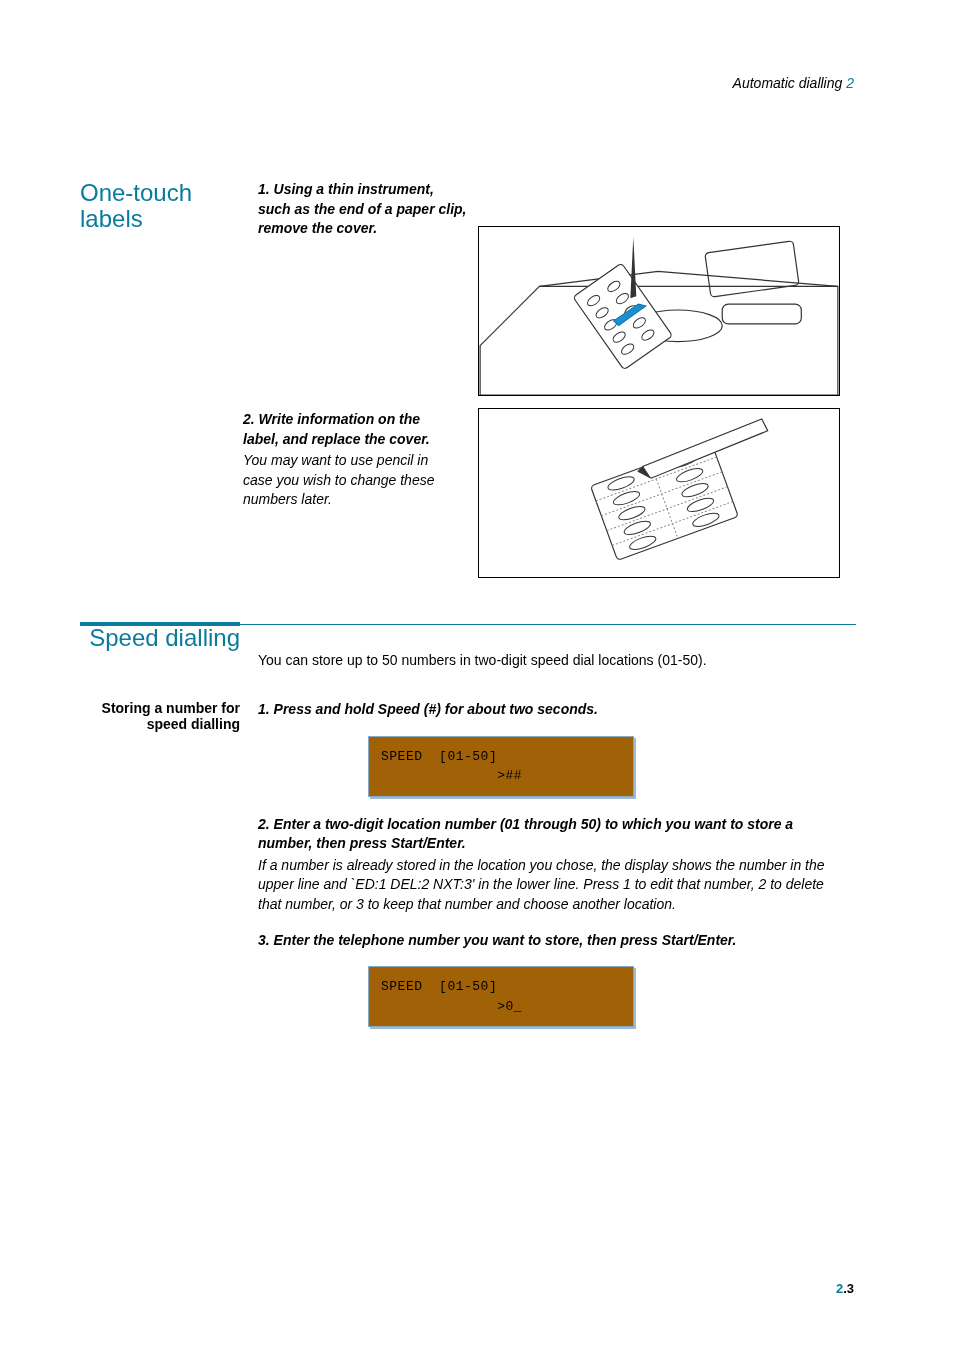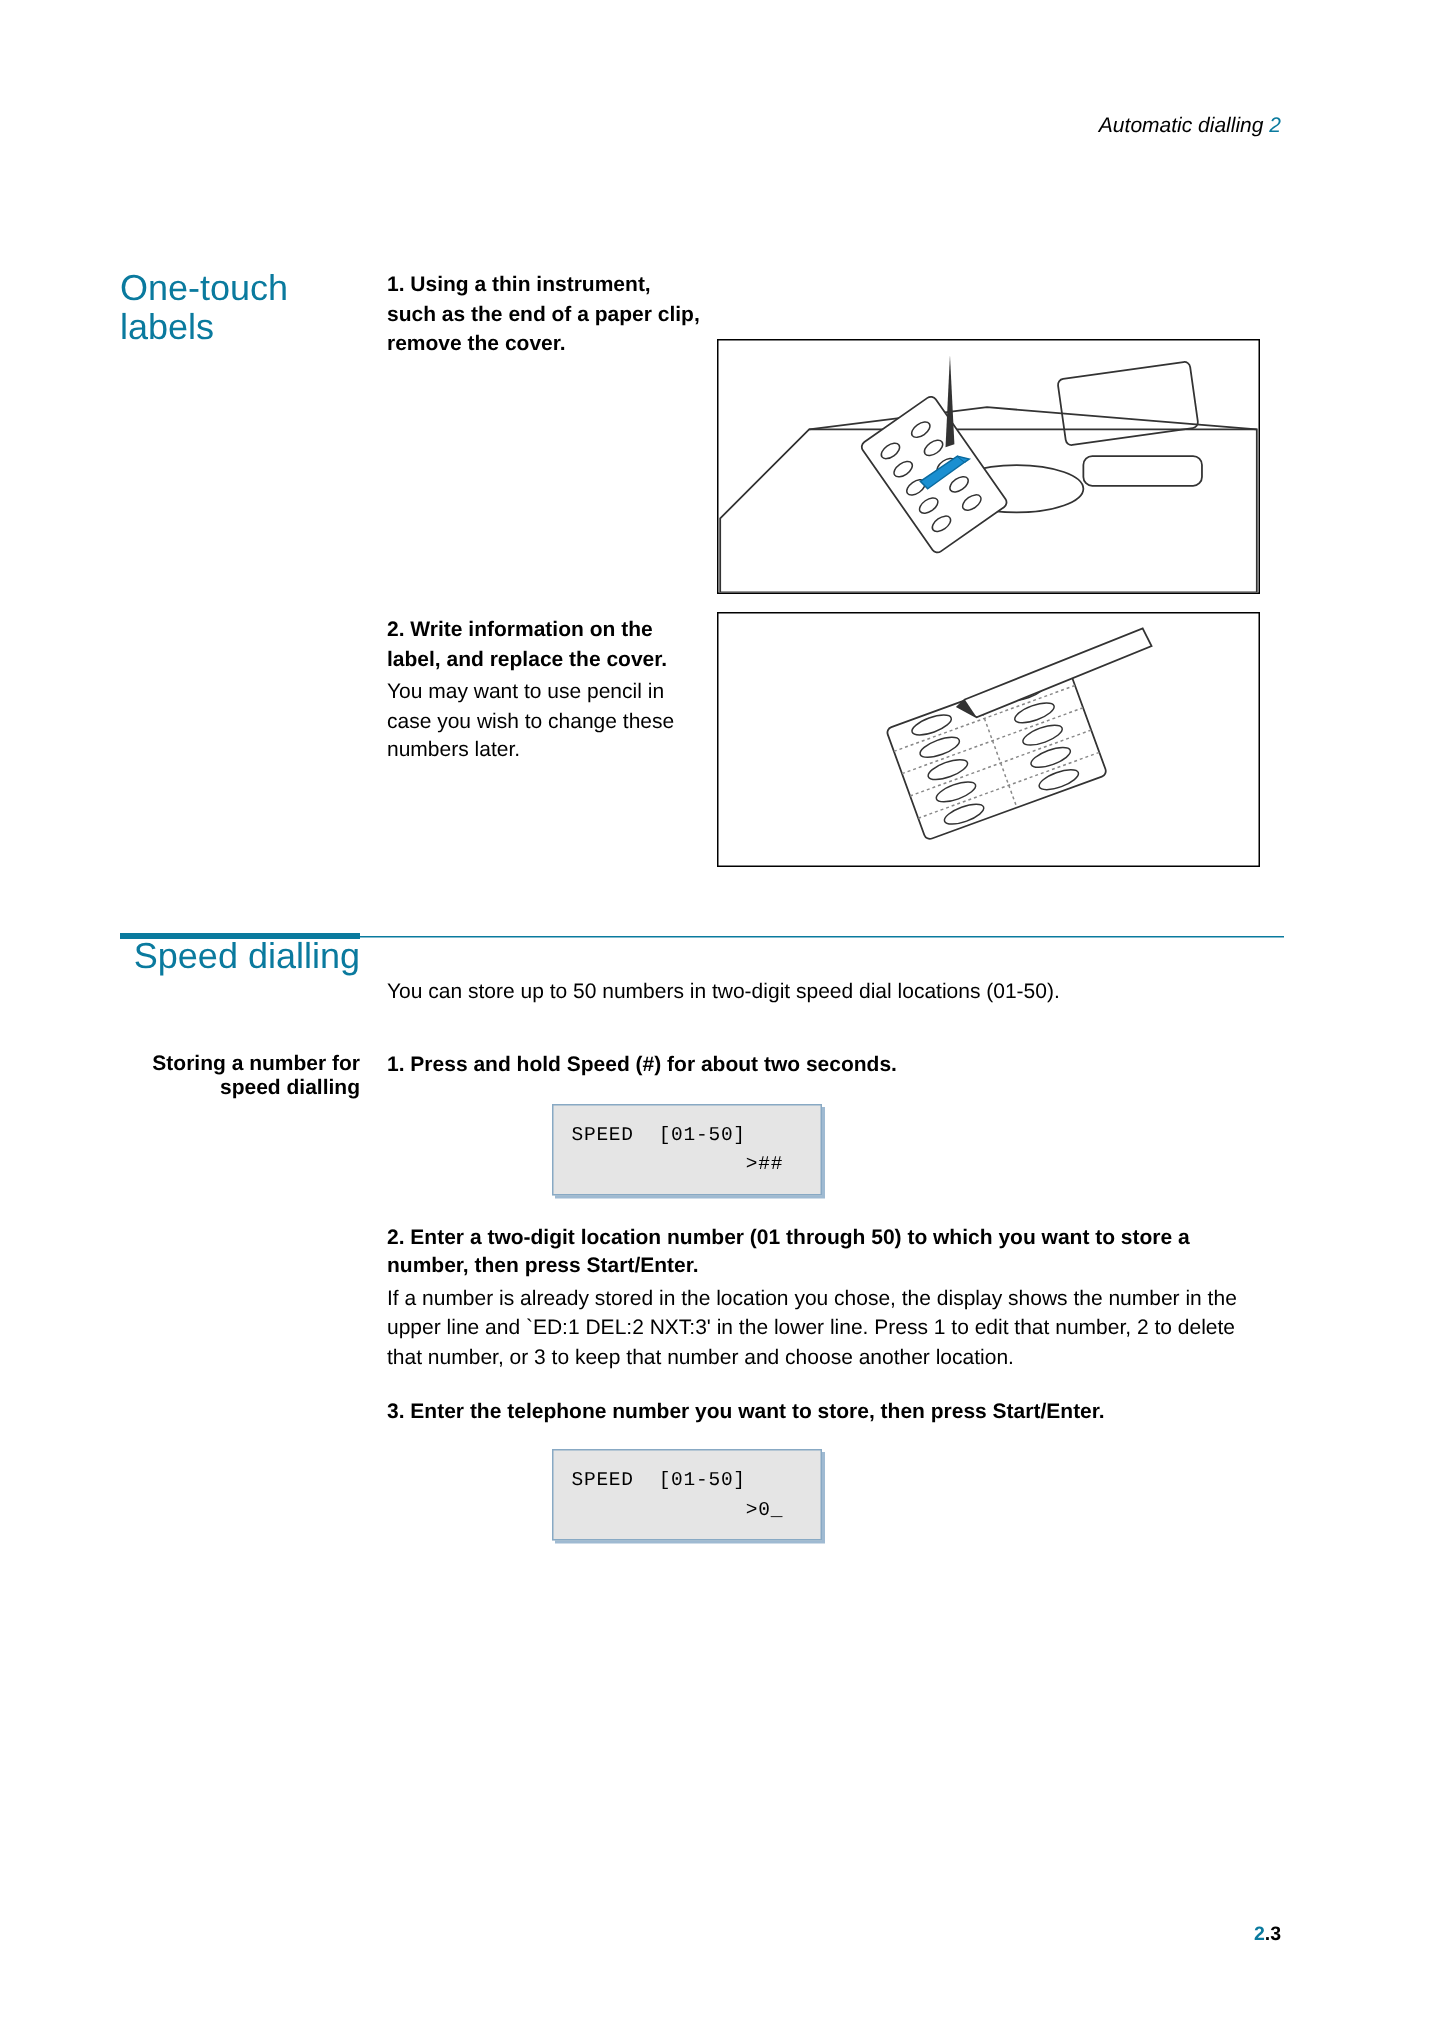--- a/index.html
+++ b/index.html
@@ -25,20 +25,21 @@
     top: 75px;
     right: 100px;
     font-size: 14px;
     font-style: italic;
   }
   .header-right .teal { color: #0a7a9e; font-style: normal; font-weight: normal; }
   .step {
     font-size: 14px;
     line-height: 1.4;
     margin-bottom: 16px;
+    font-style: italic;
   }
   .step-b { font-weight: bold; }
   .step-body { font-size: 14px; line-height: 1.4; margin-top: 2px; }
   .illus {
     border: 1px solid #000;
     background: #fff;
     position: absolute;
   }
   .illus1 { left: 478px; top: 226px; width: 362px; height: 170px; }
   .illus2 { left: 478px; top: 408px; width: 362px; height: 170px; }
@@ -66,22 +67,22 @@
     left: 80px;
     top: 180px;
     width: 160px;
     text-align: left;
     font-size: 24px;
     color: #0a7a9e;
     line-height: 1.1;
   }
   
   .lcd {
-    width: 180px;
-    background: #e5e5e5;
+    width: 266px;
+    background: #a16207;
     border: 1px solid #88a9c4;
     box-shadow: 2px 2px 0 #9fbad2;
     font-family: "Courier New", monospace;
     font-size: 13px;
     letter-spacing: 0.5px;
     padding: 10px 12px;
     line-height: 1.5;
     white-space: pre;
   }
   .svg-il { width: 100%; height: 100%; }
@@ -109,21 +110,21 @@
     <div>labels</div>
   </div>
 
   <div style="position:absolute; left:258px; top:180px; width:210px;">
     <div class="step">
       <span class="step-b">1.</span>
       <span class="step-b">Using a thin instrument, such as the end of a paper clip, remove the cover.</span>
     </div>
   </div>
 
-  <div style="position:absolute; left:258px; top:410px; width:210px;">
+  <div style="position:absolute; left:243px; top:410px; width:210px;">
     <div class="step">
       <span class="step-b">2.</span>
       <span class="step-b">Write information on the label, and replace the cover.</span>
       <div class="step-body">You may want to use pencil in case you wish to change these numbers later.</div>
     </div>
   </div>
 
   <div class="illus illus1">
     <svg class="svg-il" viewBox="0 0 362 170">
       <path d="M 0 120 L 60 60 L 362 60 L 362 170 L 0 170 Z" fill="none" stroke="#333" stroke-width="1.2"></path>

